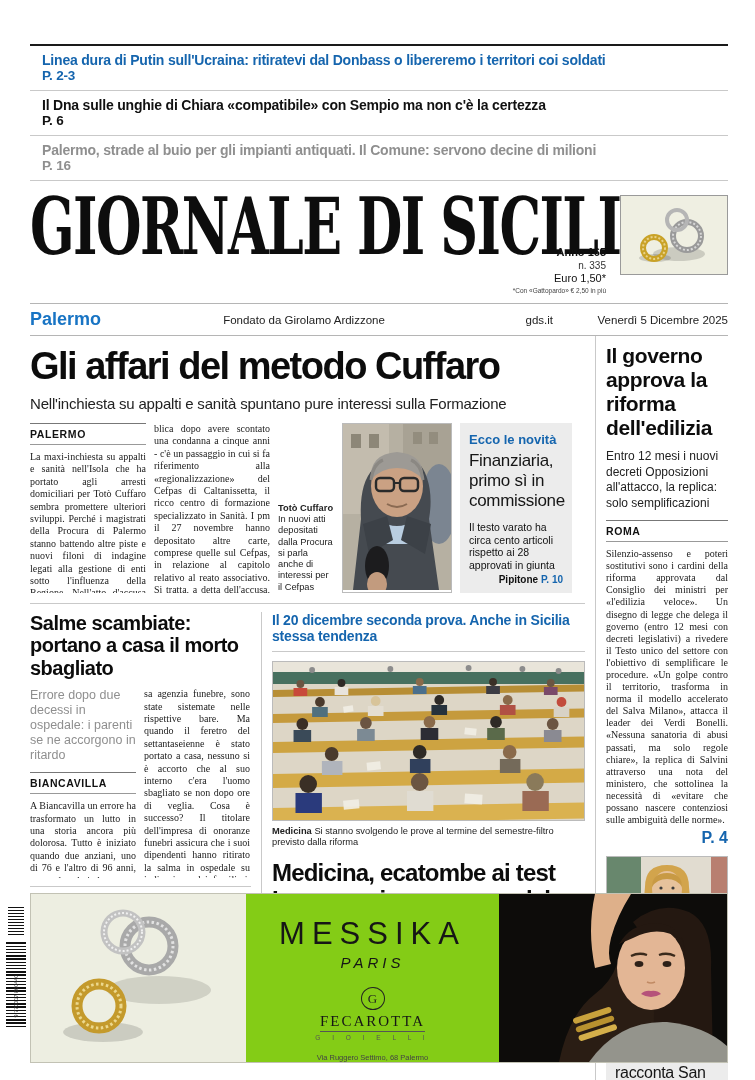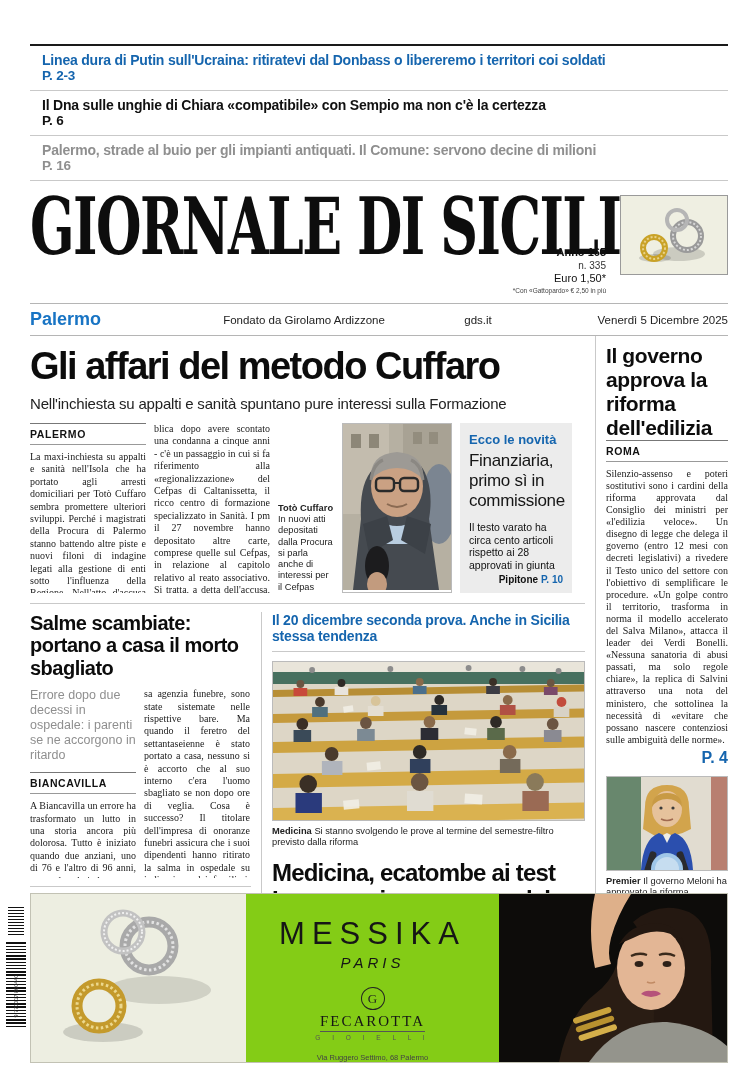--- a/index.html
+++ b/index.html
@@ -28,21 +28,21 @@
   .mast-info { position:absolute; right:122px; bottom:2px; text-align:right; line-height:1.25; }
   .mast-info .anno { font-weight:bold; font-size:11px; }
   .mast-info .num { font-size:10px; color:#333; }
   .mast-info .price { font-size:11px; }
   .mast-info .note { font-size:6.5px; color:#444; margin-top:1px; }
   
   .dateline { margin:6px 27px 0 30px; border-top:1px solid #b5b5b5; border-bottom:1px solid #b5b5b5;
     height:33px; display:flex; align-items:center; font-size:11.5px; color:#222; }
   .dl-edition { width:175px; color:#1874c4; font-weight:bold; font-size:18px; }
   .dl-founder { flex:1; text-align:center; }
-  .dl-site { width:150px; text-align:center; }
+  .dl-site { width:150px; text-align:right; }
   .dl-date { width:175px; text-align:right; }
   
   .main { margin:0 27px 0 30px; display:grid; grid-template-columns:1fr 133px; column-gap:0; }
   .left-main { padding-right:10px; }
   .right-col { border-left:1px solid #c9c9c9; padding-left:10px; }
   
   .lead-hl { font-size:38px; font-weight:bold; letter-spacing:-1.5px; margin-top:9px; color:#0c0c0c; }
   .lead-sub { font-size:15px; color:#222; margin:7px 0 11px; letter-spacing:-0.2px; }
   .lead-row { display:flex; gap:8px; height:170px; overflow:hidden; }
   .lead-c1 { width:116px; flex:none; }
@@ -385,20 +385,21 @@
           <div class="med-hl">Medicina, ecatombe ai test</div>
           <div class="med-hl">I promossi sono meno del 15%</div>
           <div class="med-deck">Si potrebbe avere un numero di ammessi inferiore ai posti nelle facoltà</div>
           <div class="med-pg">P. 10</div>
         </div>
       </div>
     </div>
 
     <div class="right-col">
       <div class="gov-title">Il governo approva la riforma dell'edilizia</div>
+      <div class="gov-deck">Entro 12 mesi i nuovi decreti Opposizioni all'attacco, la replica: solo semplificazioni</div>
       <div class="kicker">ROMA</div>
       <div class="bodytxt gov-body">Silenzio-assenso e poteri sostitutivi sono i cardini della riforma approvata dal Consiglio dei ministri per «l'edilizia veloce». Un disegno di legge che delega il governo (entro 12 mesi con decreti legislativi) a rivedere il Testo unico del settore con l'obiettivo di semplificare le procedure. «Un golpe contro il territorio, trasforma in norma il modello accelerato del Salva Milano», attacca il leader dei Verdi Bonelli. «Nessuna sanatoria di abusi passati, ma solo regole chiare», la replica di Salvini attraverso una nota del ministero, che sottolinea la necessità di «evitare che possano nascere contenziosi sulle ambiguità delle norme».</div>
       <div class="gov-pg">P. 4</div>
       <div class="gov-photo">
         <svg width="100%" height="93" viewBox="0 0 120 93" preserveAspectRatio="none">
           <rect width="120" height="93" fill="#ded9cc"></rect>
           <rect x="0" y="0" width="34" height="93" fill="#54785c" opacity="0.85"></rect>
           <rect x="104" y="0" width="16" height="93" fill="#a85848" opacity="0.7"></rect>
           <rect x="34" y="0" width="70" height="93" fill="#e4e0d4" opacity="0.5"></rect>
           <path d="M38 30 Q38 8 60 8 Q82 8 82 30 L84 52 Q70 60 50 60 L36 52 Z" fill="#d2a44c"></path>

